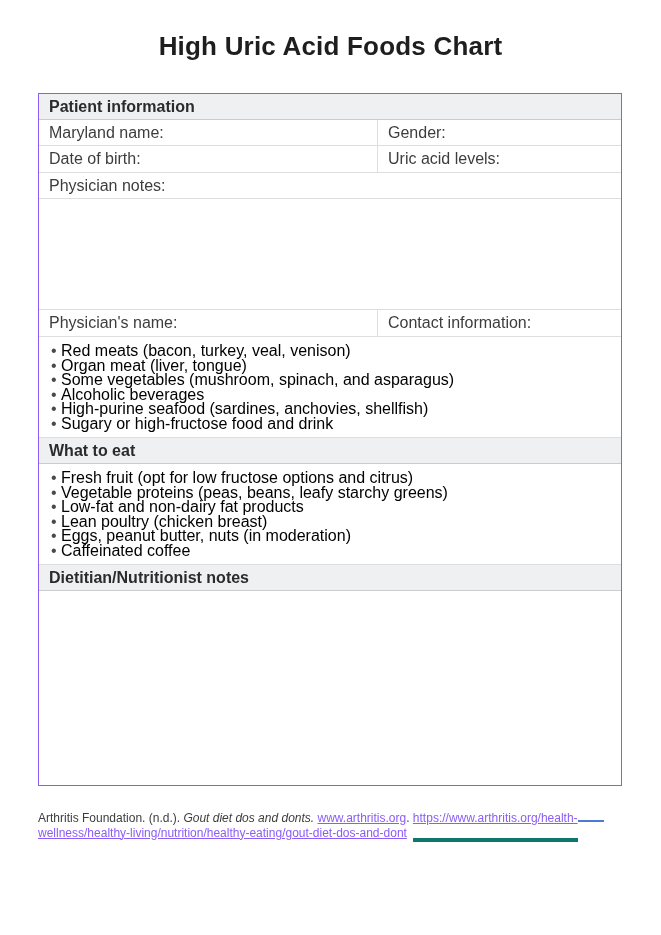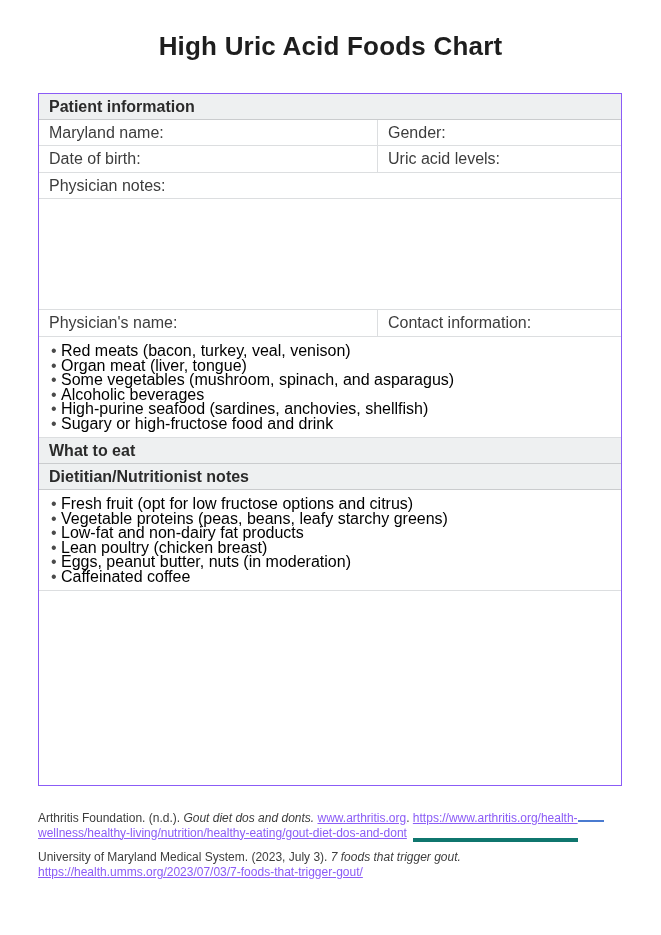--- a/index.html
+++ b/index.html
@@ -109,45 +109,41 @@
         <li>Alcoholic beverages</li>
         <li>High-purine seafood (sardines, anchovies, shellfish)</li>
         <li>Sugary or high-fructose food and drink</li>
       </ul>
     </div>
 
     <div class="row sec-header">
       <span>What to eat</span>
     </div>
 
-    <div class="row sec-header">
-      <span>Dietitian/Nutritionist notes</span>
-    </div>
-
     <div class="row list-cell" style="height:101px;">
       <ul>
         <li>Fresh fruit (opt for low fructose options and citrus)</li>
         <li>Vegetable proteins (peas, beans, leafy starchy greens)</li>
         <li>Low-fat and non-dairy fat products</li>
         <li>Lean poultry (chicken breast)</li>
         <li>Eggs, peanut butter, nuts (in moderation)</li>
         <li>Caffeinated coffee</li>
       </ul>
+    </div>
+
+    <div class="row sec-header">
+      <span>Dietitian/Nutritionist notes</span>
     </div>
 
     <div class="row notes-box nb2"></div>
 
   </div>
 
   <div class="refs">
 
     <p class="ref">
       <span>Arthritis Foundation. (n.d.). </span><span class="it">Gout diet dos and donts. </span><span class="lnk">www.arthritis.org</span><span>. </span><span class="lnk lnk-blue">https://www.arthritis.org/health-</span><span class="tail"></span><br>
       <span class="lnk">wellness/healthy-living/nutrition/healthy-eating/gout-diet-dos-and-dont</span>
     </p>
 
-    <p class="ref">
-      <span>University of Maryland Medical System. (2023, July 3). </span><span class="it">7 foods that trigger gout.</span><br>
-      <span class="lnk">https://health.umms.org/2023/07/03/7-foods-that-trigger-gout/</span>
-    </p>
   </div>
 
 </div>
 
 </body></html>

